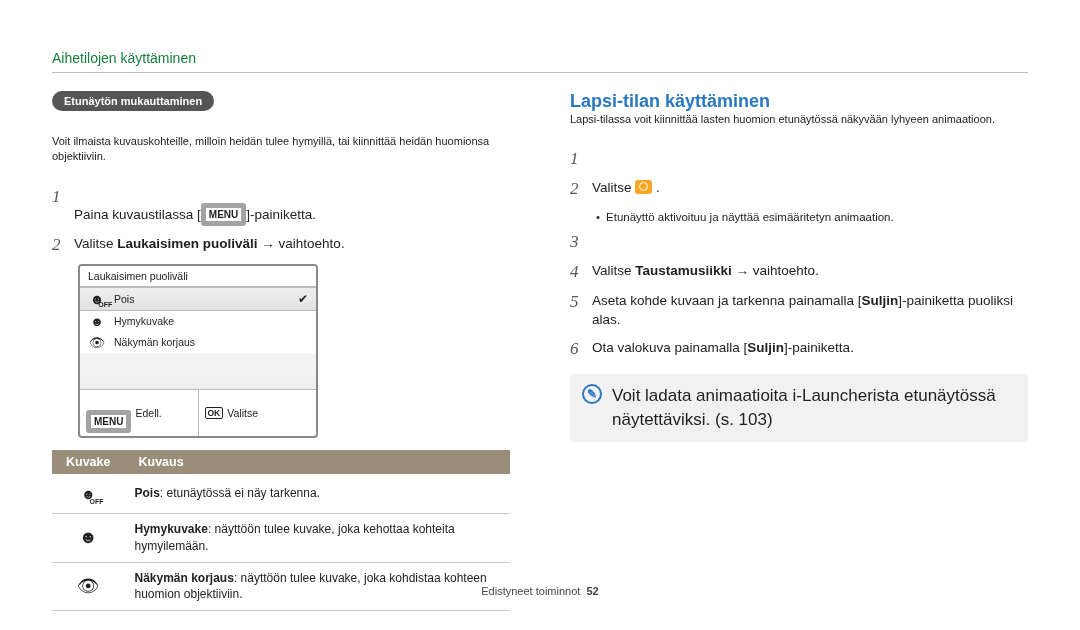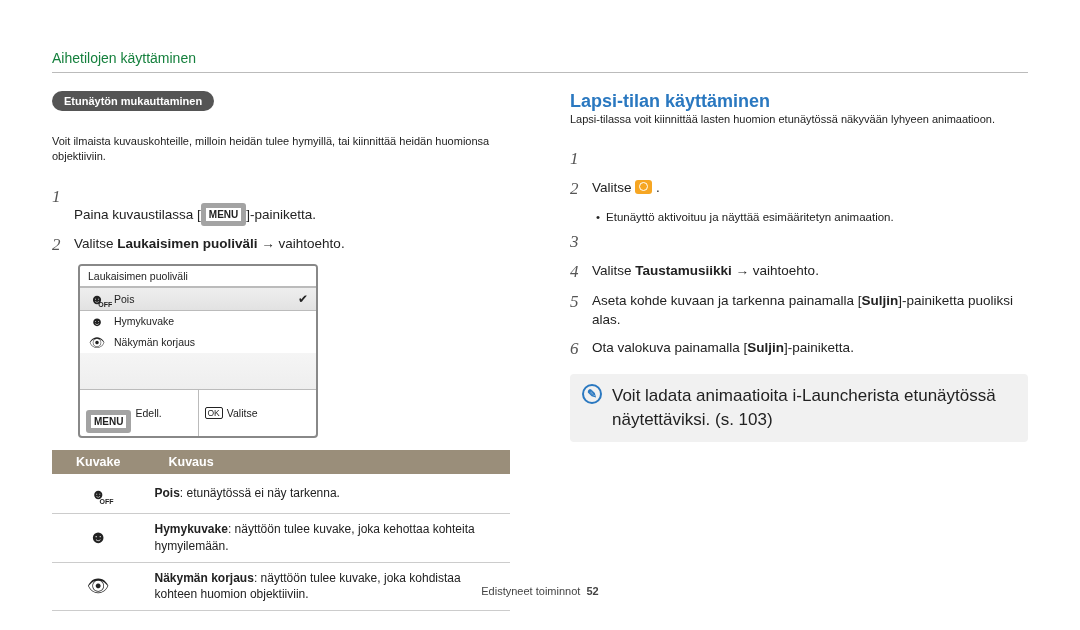--- a/index.html
+++ b/index.html
@@ -115,35 +115,35 @@
   .cm-spacer{ height:36px; background:linear-gradient(#f5f5f5,#eee); }
   .cm-bottom {
     display:flex;
     font-size:10.5px;
     border-top:1px solid #bbb;
   }
   .cm-btn { flex:1; display:flex; align-items:center; gap:4px; padding:3px 6px; }
   .cm-btn.right{ justify-content:flex-start; border-left:1px solid #bbb;}
   .ok-badge{
     display:inline-block; border:1px solid #222; border-radius:2px;
-    font-size:8.5px; padding:0 2px; font-weight:normal;
+    font-size:8.5px; padding:0 2px; font-weight:bold;
   }
   
   table.legend {
     width: 100%;
     border-collapse: collapse;
     font-size:12px;
     margin-top:4px;
   }
   table.legend th {
     background:#9a8e7a;
     color:#fff;
     font-weight:bold;
     text-align:left;
-    padding:5px 24px;
+    padding:5px 14px;
     font-size:12.5px;
   }
   table.legend td {
     border-bottom:1px solid #ccc;
     padding:7px 10px;
     vertical-align:middle;
     line-height:1.4;
   }
   table.legend td.icon-cell{
     text-align:center;

